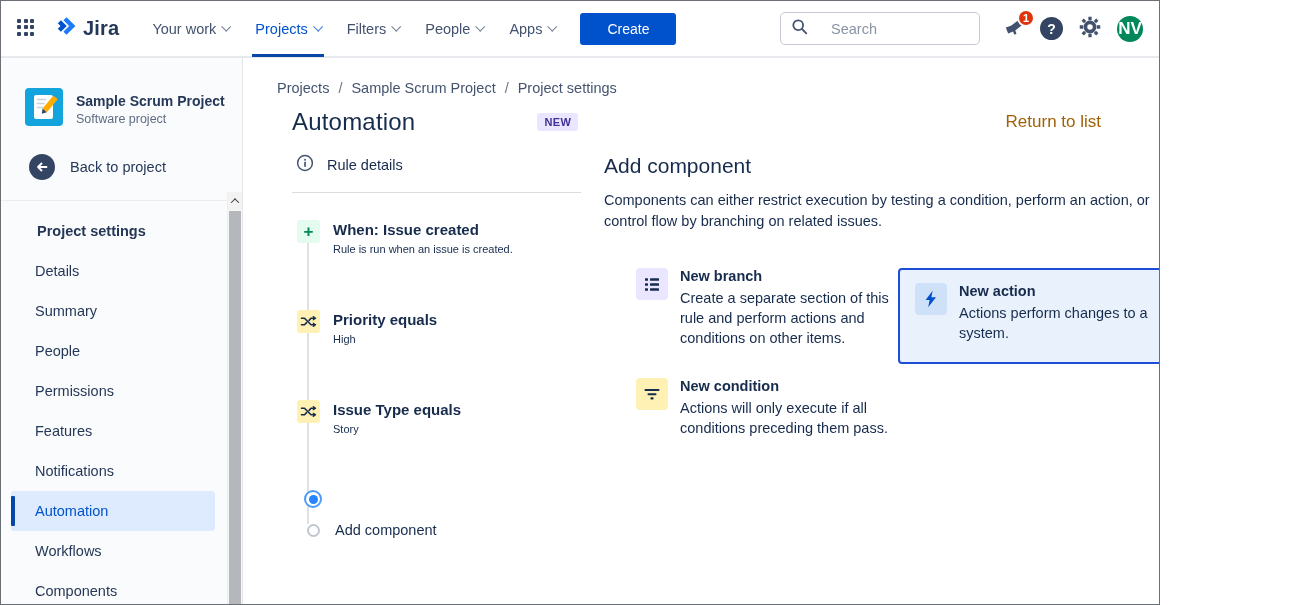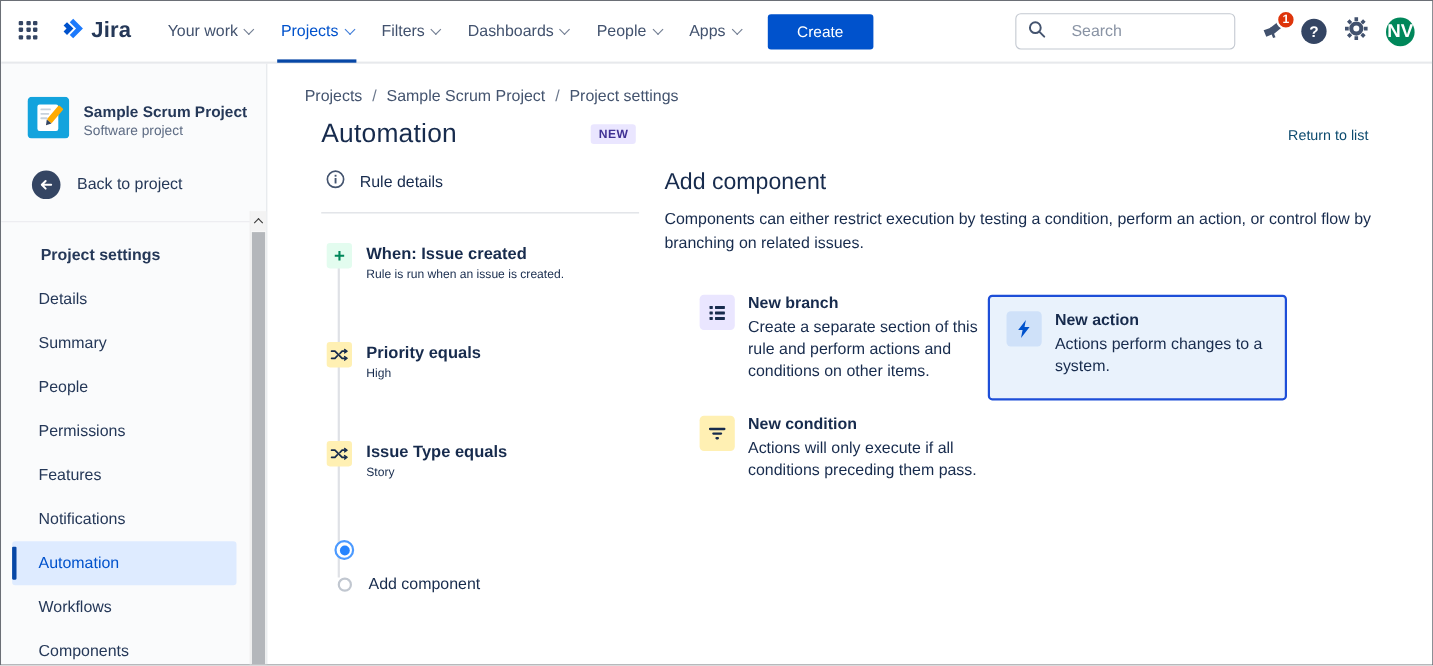--- a/index.html
+++ b/index.html
@@ -1,18 +1,18 @@
 <!DOCTYPE html>
 <html><head>
 <meta charset="utf-8">
 <style>
   * { box-sizing: border-box; margin: 0; padding: 0; }
   html,body { background:#fff; }
   body { font-family:"Liberation Sans", sans-serif; }
-  .screen { width:1303px; height:605px; border:1px solid #6b6f76; background:#fff; overflow:hidden; position:relative; }
+  .screen { width:1160px; height:605px; border:1px solid #6b6f76; background:#fff; overflow:hidden; position:relative; }
 
   
   .topnav { height:57px; display:flex; align-items:center; padding:0 16px 0 16px; border-bottom:2px solid #E7E9EC; background:#fff; }
   .appgrid { width:20px; height:20px; display:grid; grid-template-columns:repeat(3,4px); grid-template-rows:repeat(3,4px); gap:2.5px; margin-right:16px; cursor:pointer; }
   .appgrid span { background:#344563; border-radius:1px; }
   .logo { display:flex; align-items:center; gap:5px; margin-right:20px; cursor:pointer; }
   .logo-text { font-size:20px; font-weight:700; color:#253858; letter-spacing:.2px; }
   .nav-item { display:flex; align-items:center; gap:6px; padding:0 13px; height:57px; font-size:14.5px; color:#42526E; cursor:pointer; position:relative; white-space:nowrap; }
   .nav-item.active { color:#0052CC; }
   .nav-item.active::after { content:''; position:absolute; left:10px; right:10px; bottom:0; height:3px; background:#0747A6; }
@@ -49,21 +49,21 @@
   .scroll-thumb { position:absolute; top:19px; left:1px; right:1px; bottom:0; background:#B4B7BB; cursor:pointer; }
 
   
   .main { flex:1; padding:22px 16px 0 34px; overflow:hidden; background:#fff; }
   .breadcrumb { display:flex; align-items:center; gap:9px; font-size:14.5px; color:#44546F; }
   .crumb { color:#44546F; cursor:pointer; }
   .crumb-sep { color:#6B778C; }
   .title-row { display:flex; align-items:center; margin-top:12px; padding-left:15px; }
   .page-title { font-size:24px; font-weight:500; color:#172B4D; letter-spacing:.2px; }
   .new-badge { margin-left:122px; background:#EAE6FF; color:#403294; font-size:11px; font-weight:700; padding:3px 7px; border-radius:3px; letter-spacing:.4px; }
-  .return-link { margin-left:auto; margin-right:42px; color:#0c4a6e; font-size:13px; cursor:pointer; }
+  .return-link { margin-left:auto; margin-right:42px; color:#a16207; font-size:17px; cursor:pointer; }
 
   .content-row { display:flex; margin-top:18px; padding-left:15px; }
   .rule-col { width:312px; flex-shrink:0; }
   .rule-details { display:flex; align-items:center; gap:13px; padding-left:4px; cursor:pointer; }
   .rule-details-label { font-size:14.5px; color:#172B4D; }
   .rule-divider { height:1px; background:#D8DBE0; margin-top:16px; width:289px; }
   .steps { position:relative; margin-top:27px; padding-left:5px; }
   .timeline { position:absolute; left:15px; top:12px; height:292px; width:2px; background:#DFE1E6; }
   .step { display:flex; gap:13px; margin-bottom:55px; position:relative; }
   .step:last-of-type { margin-bottom:0; }
@@ -123,24 +123,20 @@
     </div>
     <div class="nav-item active">
       <span>Projects</span>
         <i class="chev"></i>
     </div>
     <div class="nav-item">
       <span>Filters</span>
         <i class="chev"></i>
     </div>
     <div class="nav-item">
-      <span>Dashboards</span>
-        <i class="chev"></i>
-    </div>
-    <div class="nav-item">
       <span>People</span>
         <i class="chev"></i>
     </div>
     <div class="nav-item">
       <span>Apps</span>
         <i class="chev"></i>
     </div>
     <button class="create-btn">Create</button>
 
     <div class="nav-right">

